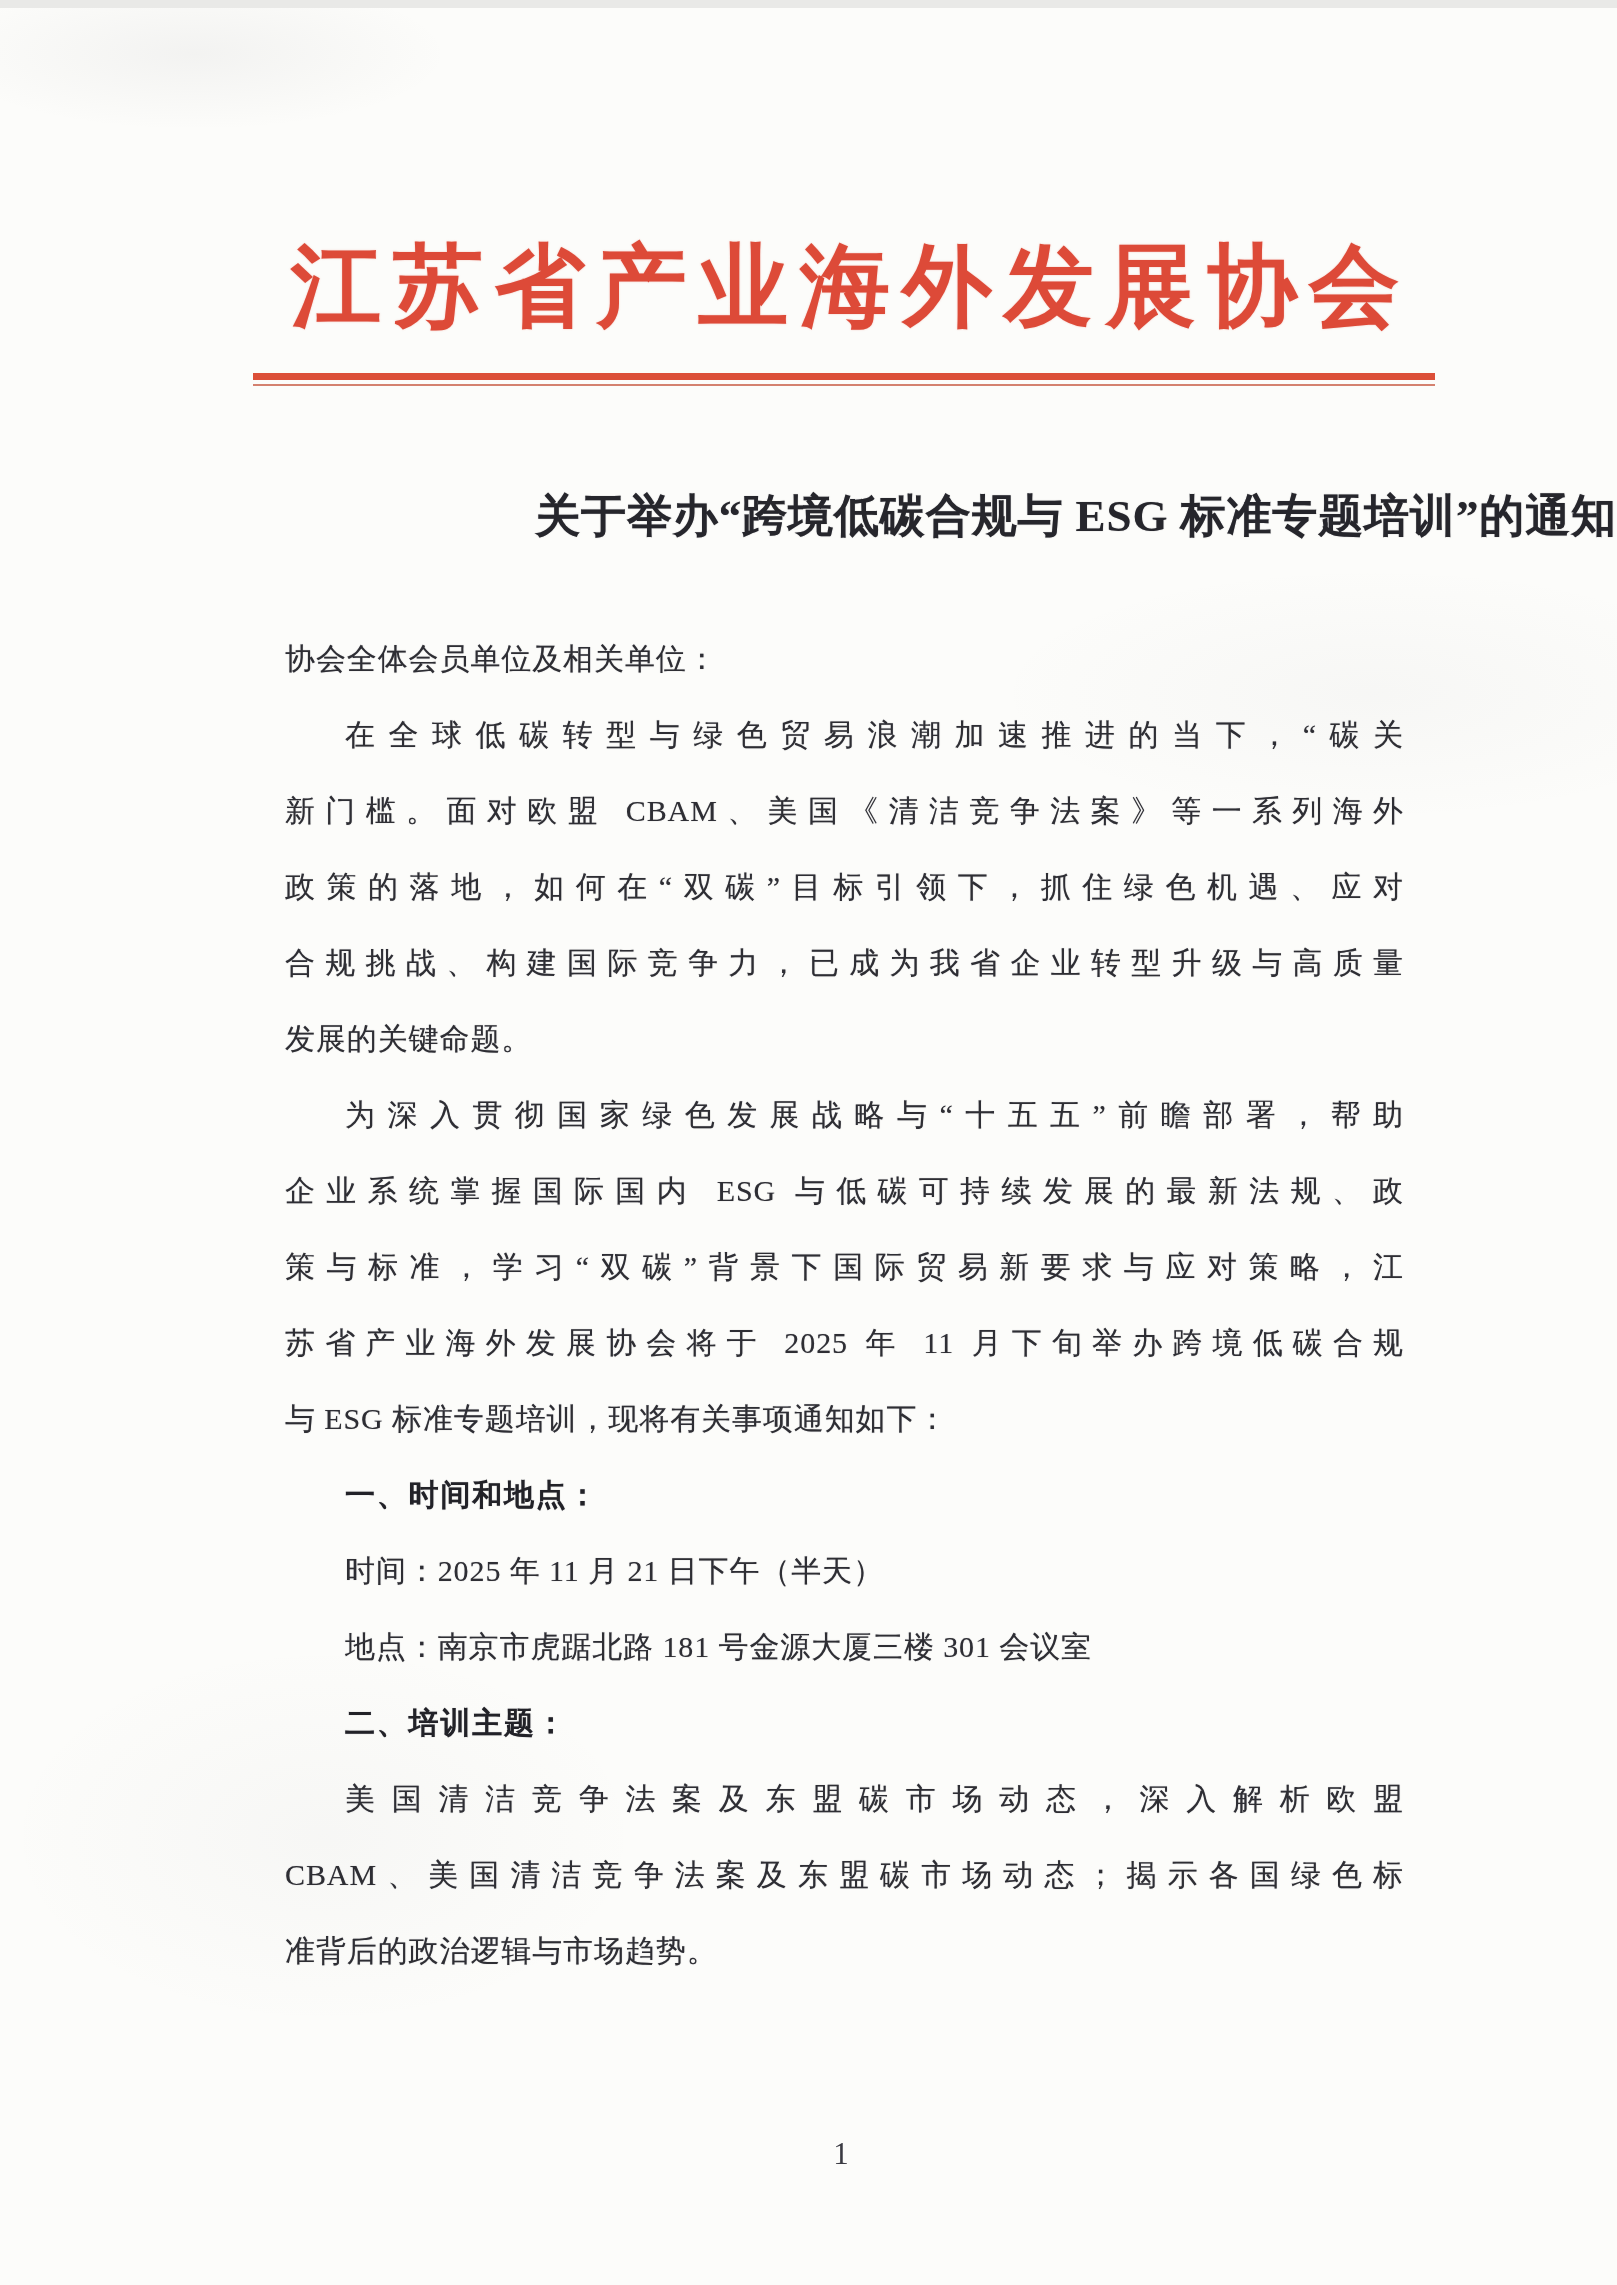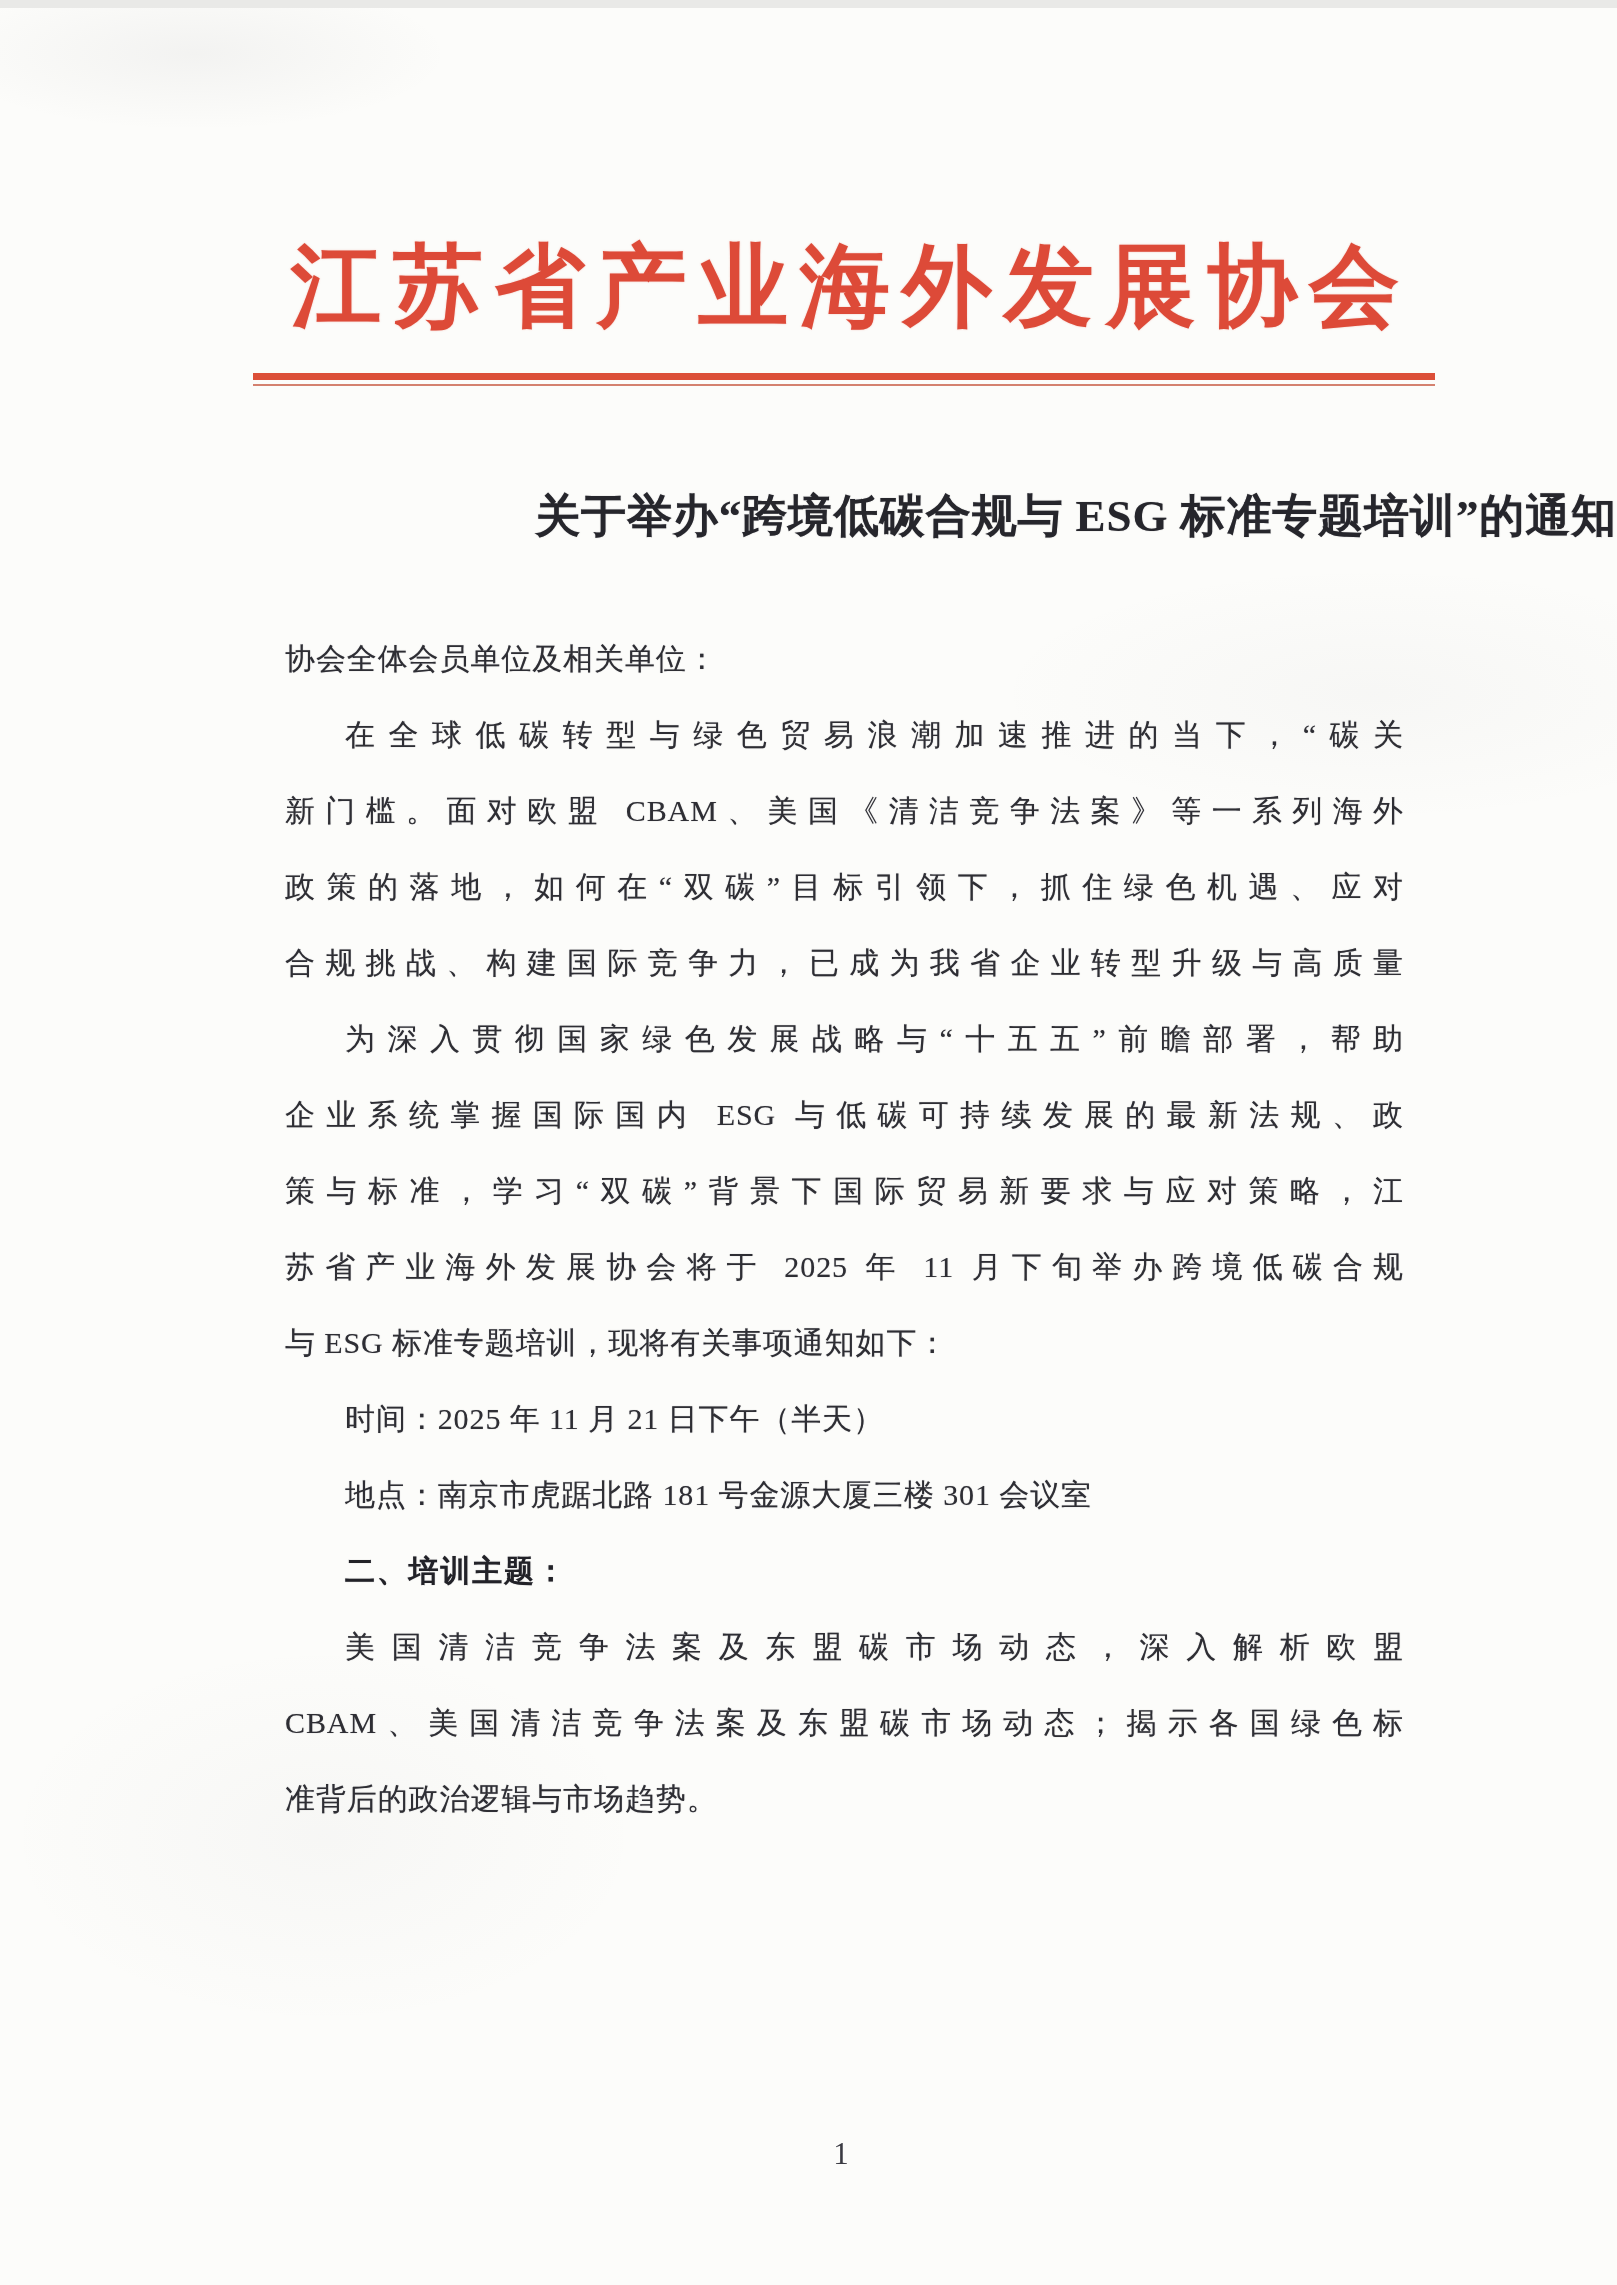--- a/index.html
+++ b/index.html
@@ -123,25 +123,27 @@
   </div>
 
   <div class="doc-title">关于举办“跨境低碳合规与 ESG 标准专题培训”的通知</div>
 
   <div class="body-block">
     <div class="line">协会全体会员单位及相关单位：</div>
     <div class="line indent justify">在全球低碳转型与绿色贸易浪潮加速推进的当下，“碳关</div>
     <div class="line justify">新门槛。面对欧盟 CBAM、美国《清洁竞争法案》等一系列海外</div>
     <div class="line justify">政策的落地，如何在“双碳”目标引领下，抓住绿色机遇、应对</div>
     <div class="line justify">合规挑战、构建国际竞争力，已成为我省企业转型升级与高质量</div>
+    <div class="line">发展的关键命题。</div>
     <div class="line indent justify">为深入贯彻国家绿色发展战略与“十五五”前瞻部署，帮助</div>
     <div class="line justify">企业系统掌握国际国内 ESG 与低碳可持续发展的最新法规、政</div>
     <div class="line justify">策与标准，学习“双碳”背景下国际贸易新要求与应对策略，江</div>
     <div class="line justify">苏省产业海外发展协会将于 2025 年 11 月下旬举办跨境低碳合规</div>
     <div class="line">与 ESG 标准专题培训，现将有关事项通知如下：</div>
+    <div class="line indent heading">一、时间和地点：</div>
     <div class="line indent">时间：2025 年 11 月 21 日下午（半天）</div>
     <div class="line indent">地点：南京市虎踞北路 181 号金源大厦三楼 301 会议室</div>
     <div class="line indent heading">二、培训主题：</div>
     <div class="line indent justify">美国清洁竞争法案及东盟碳市场动态，深入解析欧盟</div>
     <div class="line justify">CBAM、美国清洁竞争法案及东盟碳市场动态；揭示各国绿色标</div>
     <div class="line">准背后的政治逻辑与市场趋势。</div>
   </div>
 
   <div class="page-number">1</div>
 

